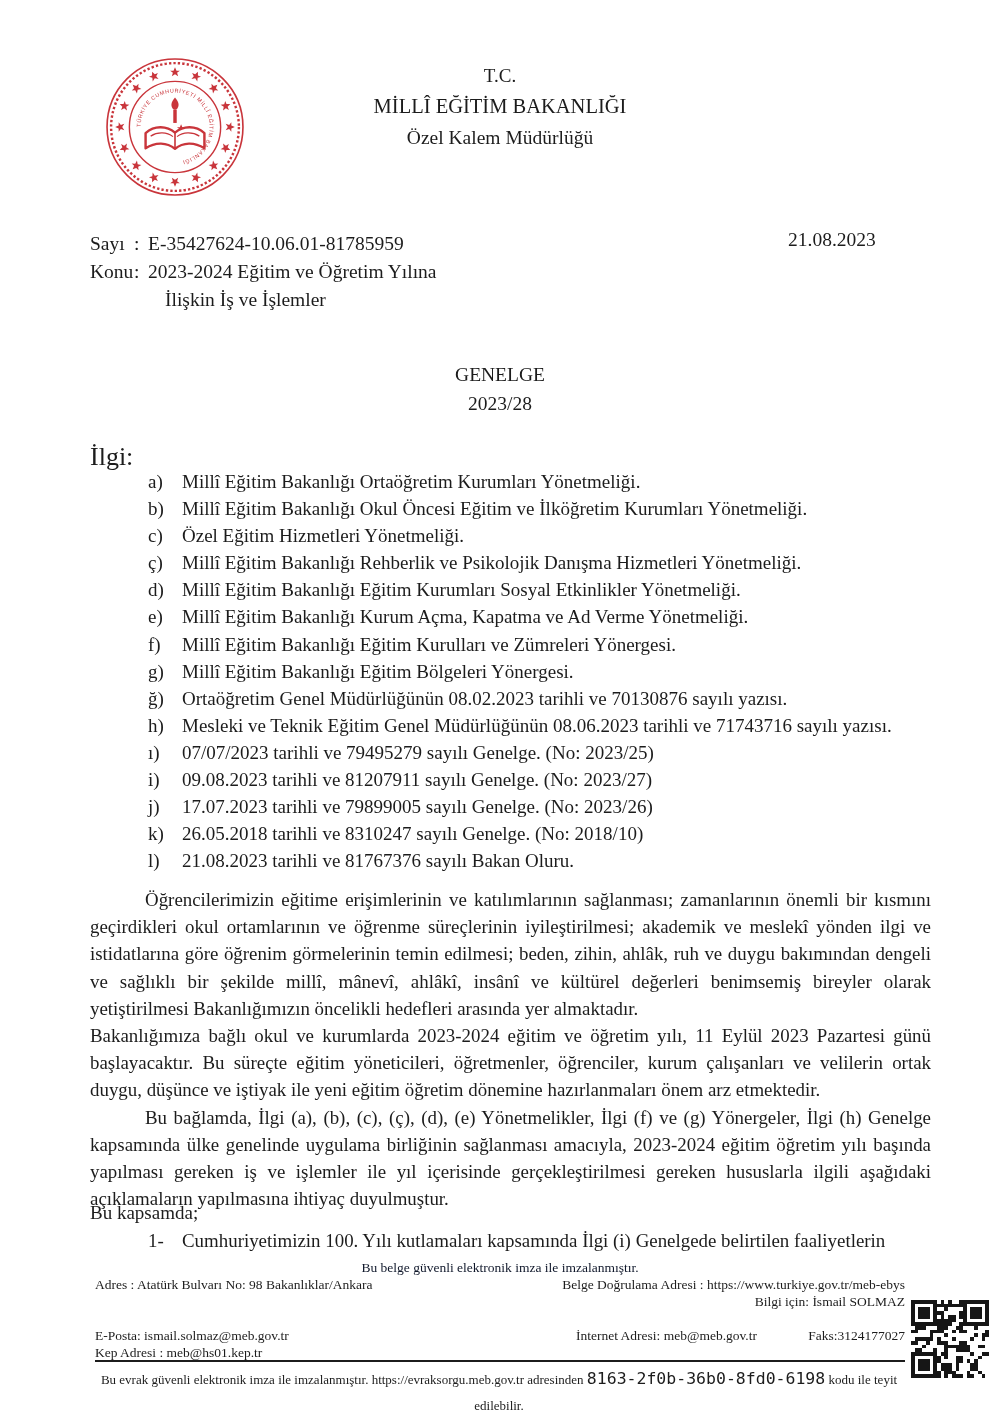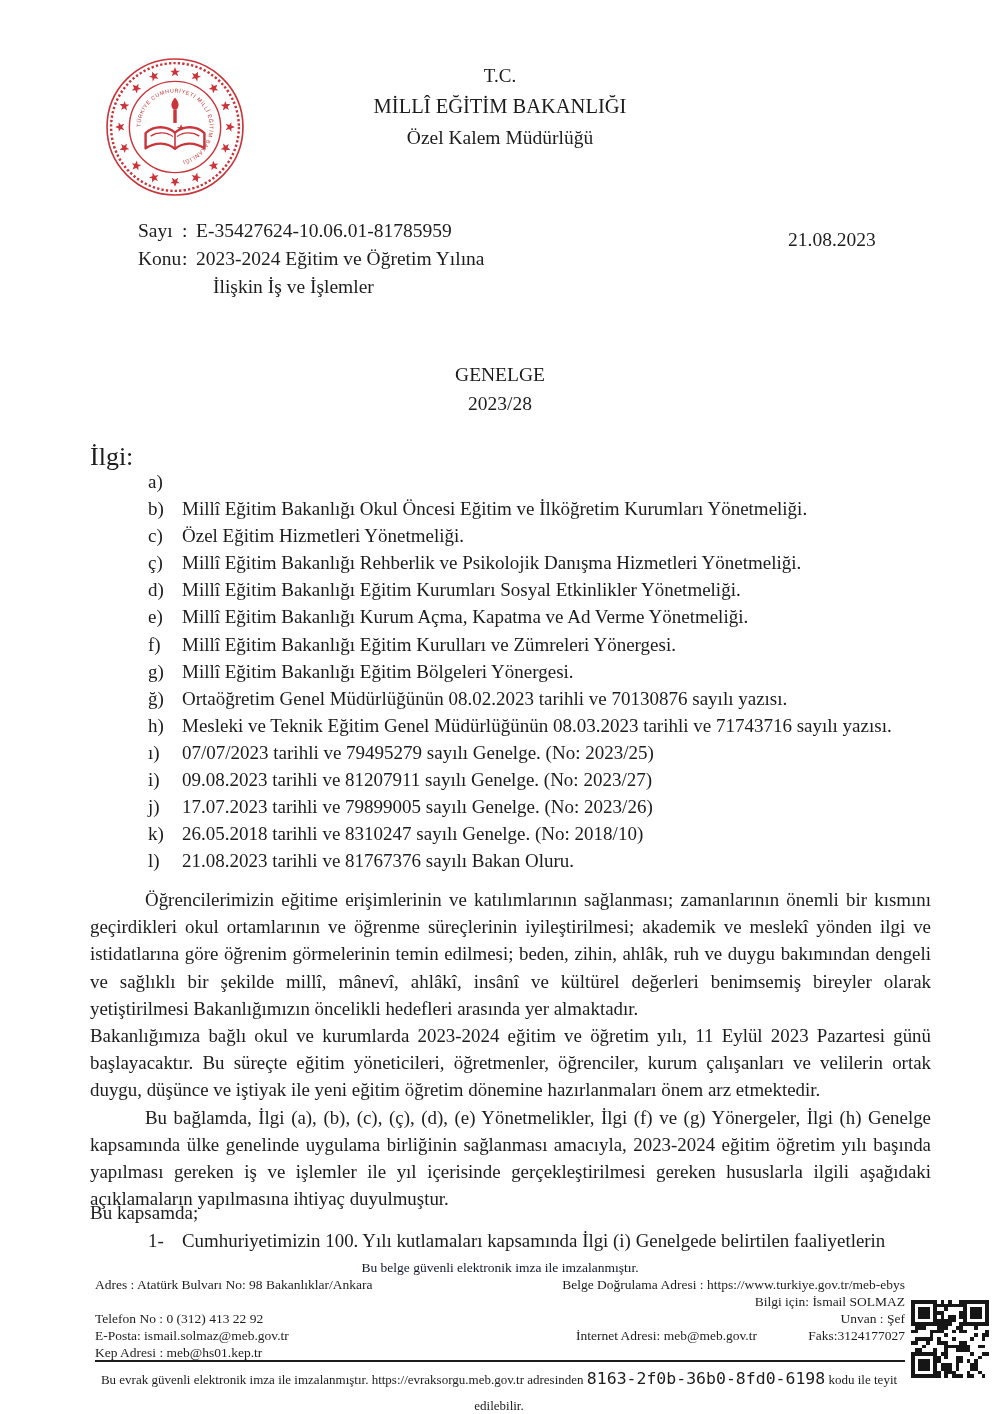--- a/index.html
+++ b/index.html
@@ -7,21 +7,21 @@
     position:relative;width:1000px;height:1414px;background:#ffffff;
     font-family:"Liberation Serif","DejaVu Serif",serif;color:#1c1c1c;
     overflow:hidden;
   }
   
   .seal{position:absolute;left:104px;top:56px;width:142px;height:142px;}
   .header{position:absolute;left:0;top:60px;width:100%;text-align:center;font-size:19px;line-height:31px;}
   .header .ministry{font-size:20.5px;}
   .header .dept{font-size:19.5px;}
   
-  .meta{position:absolute;left:90px;top:217px;font-size:19.5px;line-height:28px;margin-left:48px;}
+  .meta{position:absolute;left:90px;top:230px;font-size:19.5px;line-height:28px;}
   .meta-row{display:flex;}
   .meta-label{width:44px;flex:none;}
   .meta-colon{width:14px;flex:none;}
   .konu-line2{margin-left:75px;}
   .date{position:absolute;left:788px;top:229px;font-size:19.5px;}
   
   .doc-title{position:absolute;left:0;top:361px;width:100%;text-align:center;font-size:19.5px;line-height:28.5px;}
   
   .ilgi-label{position:absolute;left:90px;top:442px;font-size:26px;}
   .ilgi-list{position:absolute;left:148px;top:468px;width:800px;font-size:19px;}
@@ -124,20 +124,21 @@
 
   <div class="doc-title">
     <div>GENELGE</div>
     <div>2023/28</div>
   </div>
 
   <div class="ilgi-label">İlgi:</div>
   <div class="ilgi-list">
     <div class="ilgi-row">
         <span class="ilgi-letter">a)</span>
+        <span>Millî Eğitim Bakanlığı Ortaöğretim Kurumları Yönetmeliği.</span>
       </div>
     <div class="ilgi-row">
         <span class="ilgi-letter">b)</span>
         <span>Millî Eğitim Bakanlığı Okul Öncesi Eğitim ve İlköğretim Kurumları Yönetmeliği.</span>
       </div>
     <div class="ilgi-row">
         <span class="ilgi-letter">c)</span>
         <span>Özel Eğitim Hizmetleri Yönetmeliği.</span>
       </div>
     <div class="ilgi-row">
@@ -159,21 +160,21 @@
     <div class="ilgi-row">
         <span class="ilgi-letter">g)</span>
         <span>Millî Eğitim Bakanlığı Eğitim Bölgeleri Yönergesi.</span>
       </div>
     <div class="ilgi-row">
         <span class="ilgi-letter">ğ)</span>
         <span>Ortaöğretim Genel Müdürlüğünün 08.02.2023 tarihli ve 70130876 sayılı yazısı.</span>
       </div>
     <div class="ilgi-row">
         <span class="ilgi-letter">h)</span>
-        <span>Mesleki ve Teknik Eğitim Genel Müdürlüğünün 08.03.2023 tarihli ve 71743716 sayılı yazısı.</span>
+        <span>Mesleki ve Teknik Eğitim Genel Müdürlüğünün 08.06.2023 tarihli ve 71743716 sayılı yazısı.</span>
       </div>
     <div class="ilgi-row">
         <span class="ilgi-letter">ı)</span>
         <span>07/07/2023 tarihli ve 79495279 sayılı Genelge. (No: 2023/25)</span>
       </div>
     <div class="ilgi-row">
         <span class="ilgi-letter">i)</span>
         <span>09.08.2023 tarihli ve 81207911 sayılı Genelge. (No: 2023/27)</span>
       </div>
     <div class="ilgi-row">
@@ -204,24 +205,20 @@
   </div>
 
   <div class="f-red">Bu belge güvenli  elektronik imza ile imzalanmıştır.</div>
 
   <div class="f-row r1">
     <span class="fl">Adres : Atatürk Bulvarı No: 98 Bakanlıklar/Ankara</span>
     <span class="fr">Belge Doğrulama Adresi : https://www.turkiye.gov.tr/meb-ebys</span>
   </div>
   <div class="f-row r2">
     <span class="fr">Bilgi için:  İsmail SOLMAZ</span>
-  </div>
-  <div class="f-row r3">
-    <span class="fl">Telefon No : 0 (312) 413 22 92</span>
-    <span class="fr">Unvan : Şef</span>
   </div>
   <div class="f-row r4">
     <span class="fl">E-Posta: ismail.solmaz@meb.gov.tr</span>
     <span class="fm">İnternet Adresi: meb@meb.gov.tr</span>
     <span class="fr">Faks:3124177027</span>
   </div>
   <div class="f-row r5">
     <span class="fl">Kep Adresi : meb@hs01.kep.tr</span>
   </div>
 

